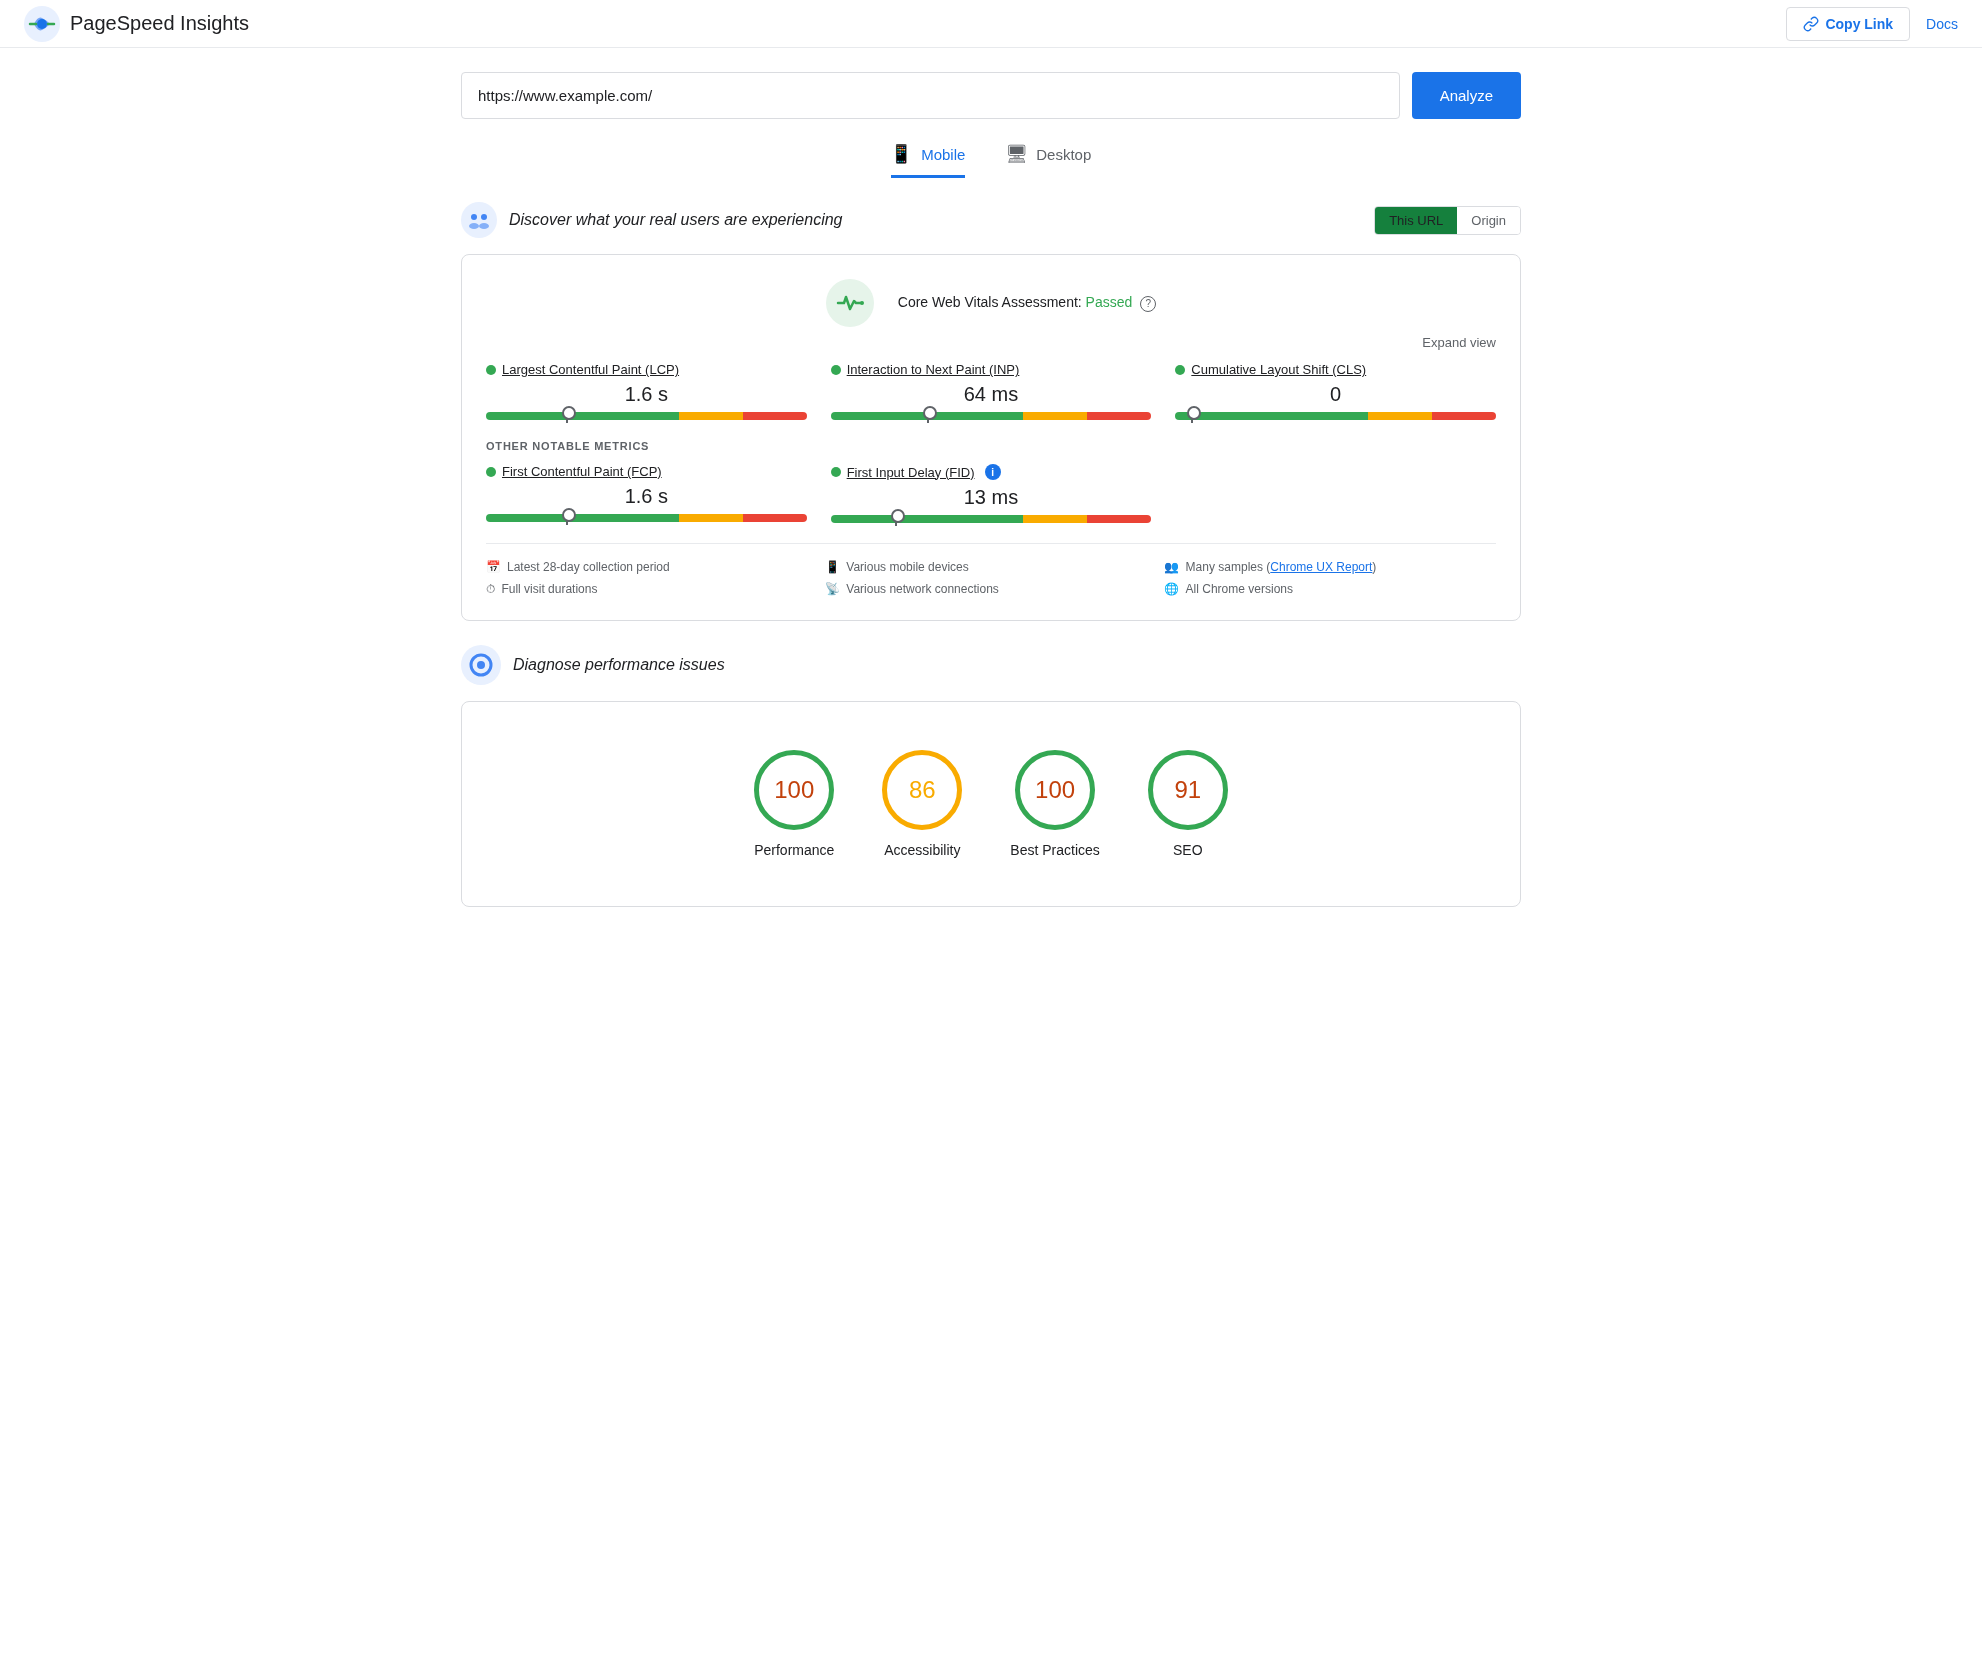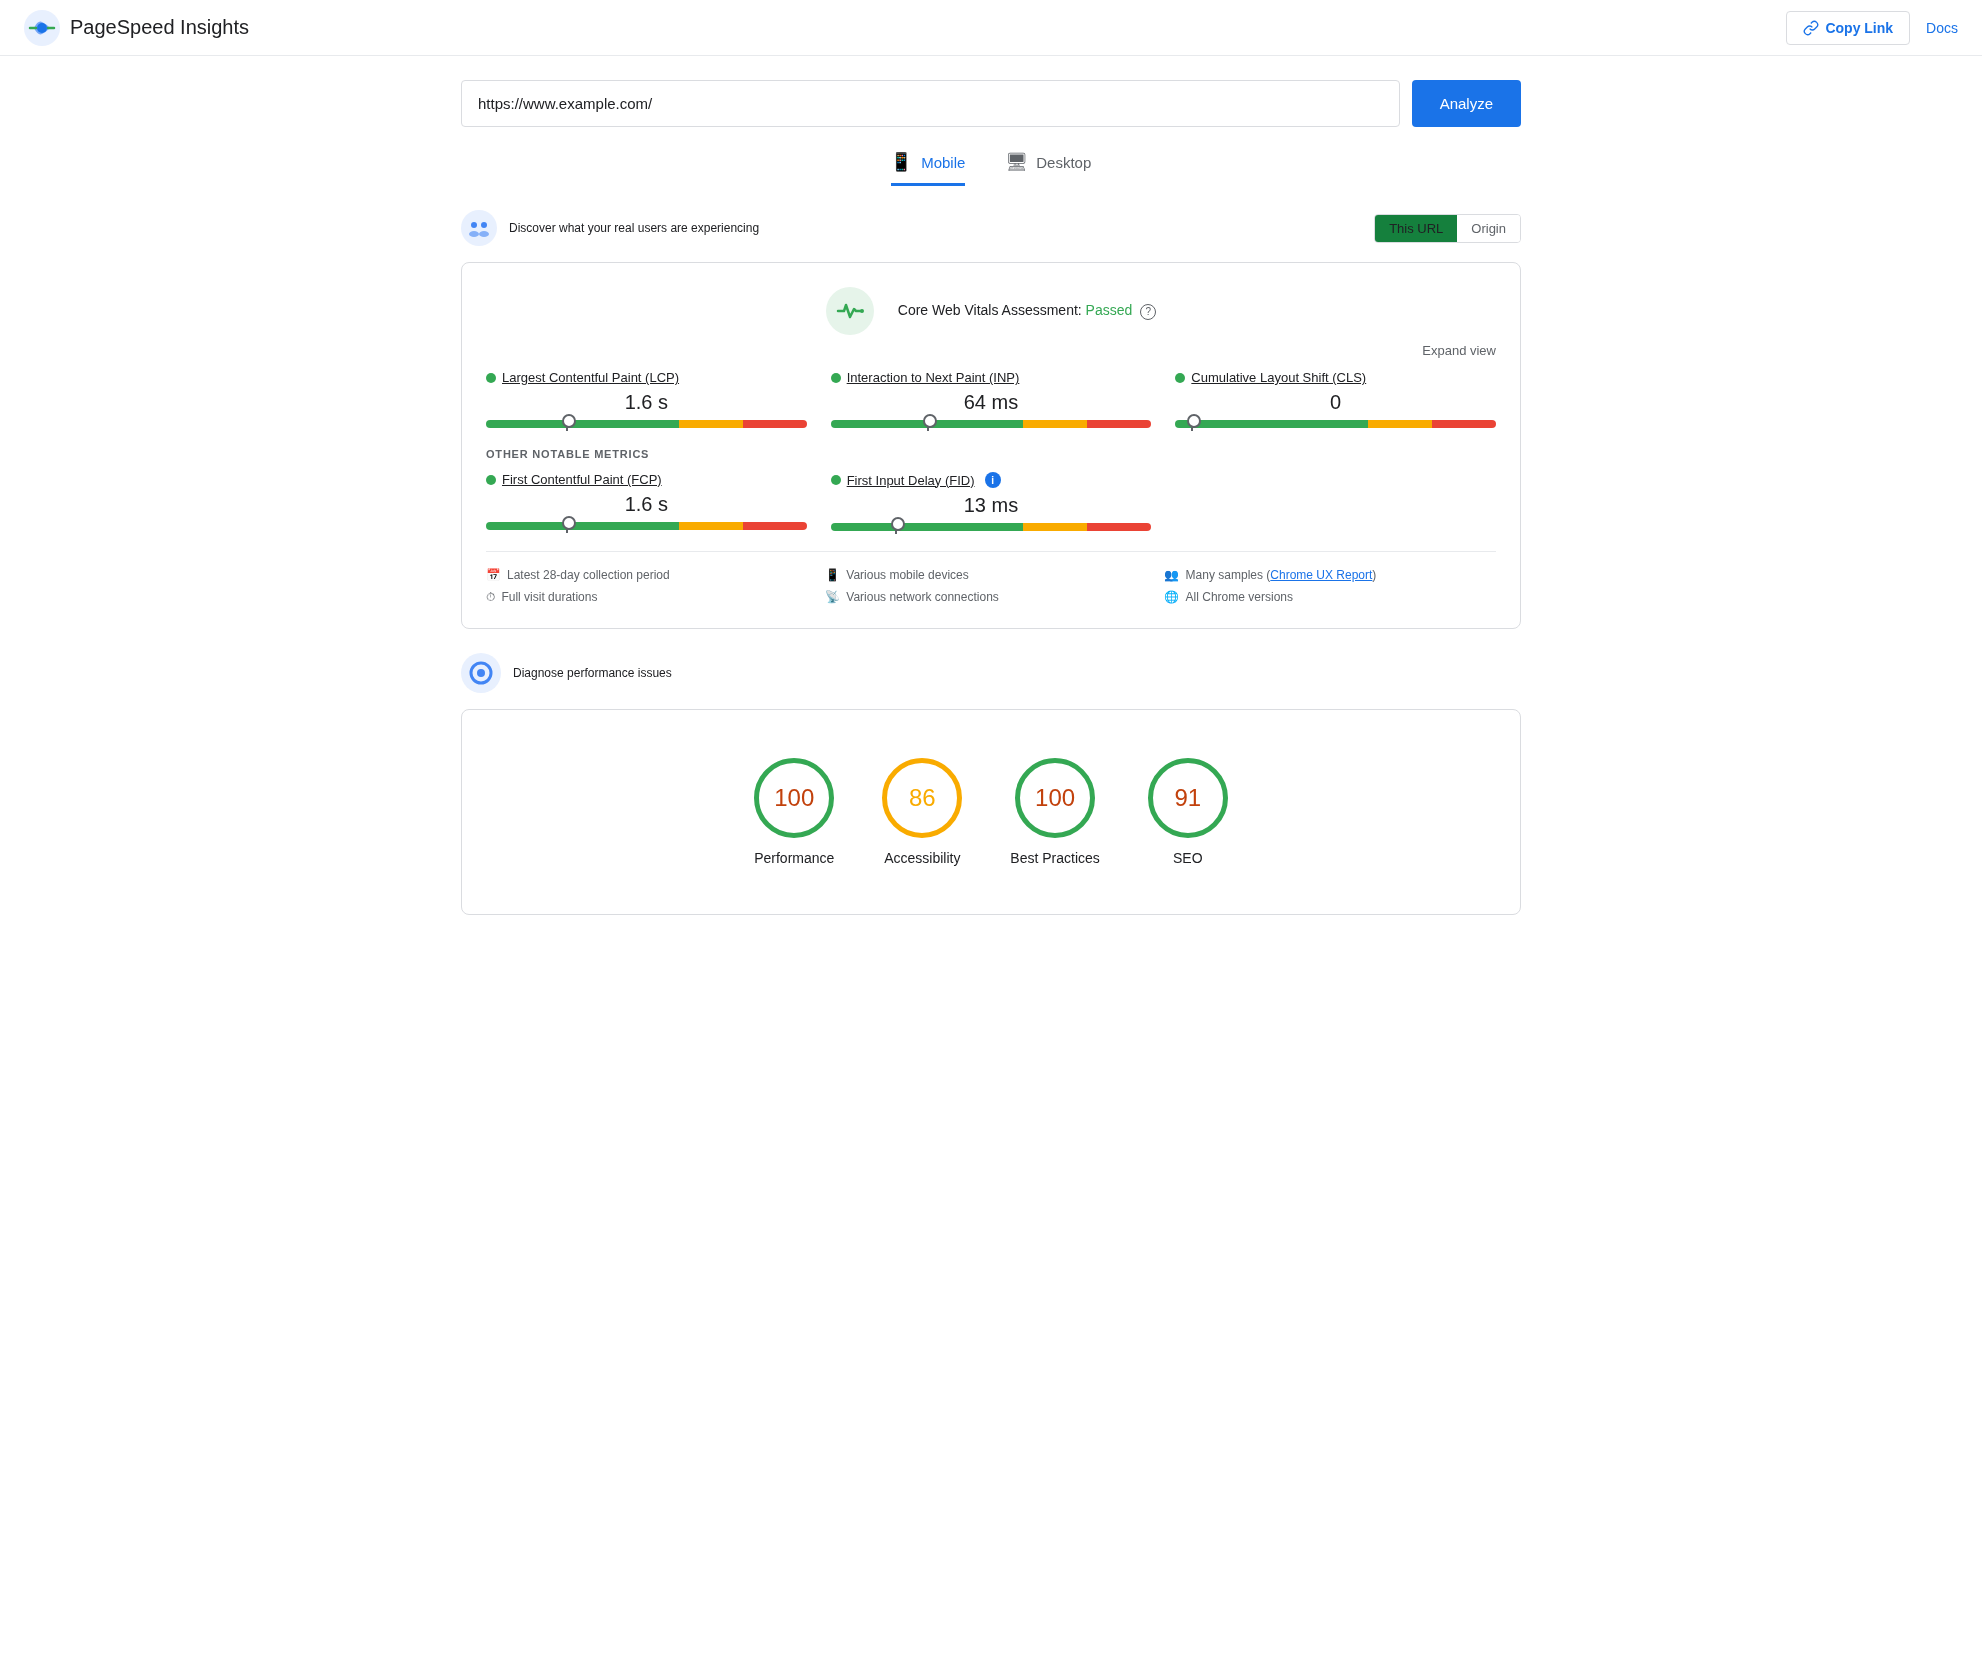--- a/index.html
+++ b/index.html
@@ -2,21 +2,21 @@
 <html><head>
   <meta charset="utf-8">
   <style>
     * { box-sizing: border-box; margin: 0; padding: 0; }
     body { font-family: 'Google Sans', Arial, sans-serif; background: #fff; color: #202124; font-size: 14px; }
 
     
     .header {
       display: flex; align-items: center; justify-content: space-between;
       padding: 12px 24px; border-bottom: 1px solid #e8eaed;
-      height: 56px;
+      height: 48px;
     }
     .header-left { display: flex; align-items: center; gap: 10px; }
     .logo-icon { width: 36px; height: 36px; }
     .app-title { font-size: 20px; font-weight: 400; color: #202124; }
     .header-right { display: flex; align-items: center; gap: 16px; }
     .copy-link-btn {
       display: flex; align-items: center; gap: 6px;
       border: 1px solid #dadce0; border-radius: 4px;
       padding: 8px 16px; background: #fff; cursor: pointer;
       font-size: 14px; color: #1a73e8; font-weight: 700;
@@ -46,21 +46,21 @@
     }
     .tab.active { color: #1a73e8; border-bottom: 3px solid #1a73e8; }
     .tab-icon { font-size: 18px; }
 
     
     .section-header {
       display: flex; align-items: center; justify-content: space-between;
       margin-bottom: 16px;
     }
     .section-header-left { display: flex; align-items: center; gap: 12px; }
-    .section-title { font-size: 12px; font-weight: 500; color: #202124; }
+    .section-title { font-size: 16px; font-weight: 500; color: #202124; font-style: italic; }
     .url-origin-toggle { display: flex; border: 1px solid #dadce0; border-radius: 4px; overflow: hidden; }
     .toggle-btn {
       padding: 6px 14px; font-size: 13px; cursor: pointer; background: #fff; border: none;
       color: #5f6368;
     }
     .toggle-btn.active { background: #15803d; color: #202124; font-weight: 500; }
 
     
     .card {
       border: 1px solid #dadce0; border-radius: 8px;

